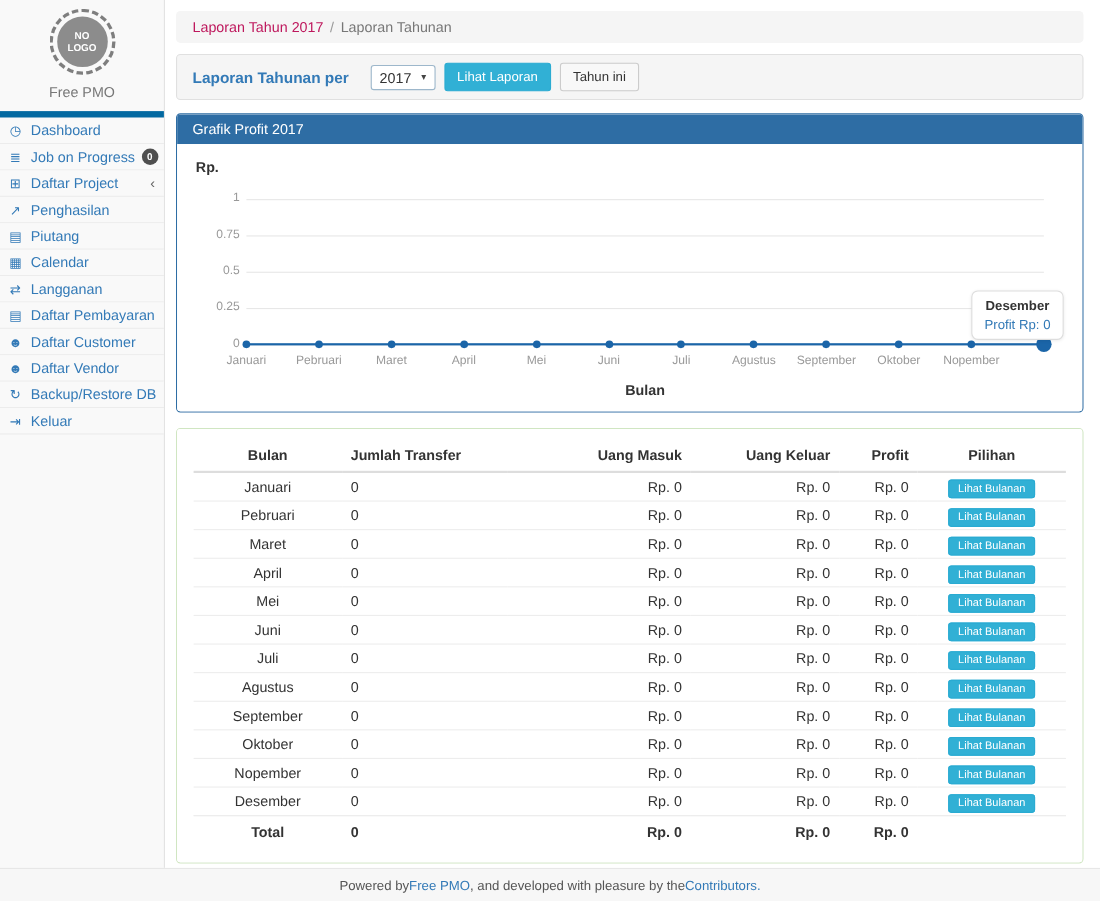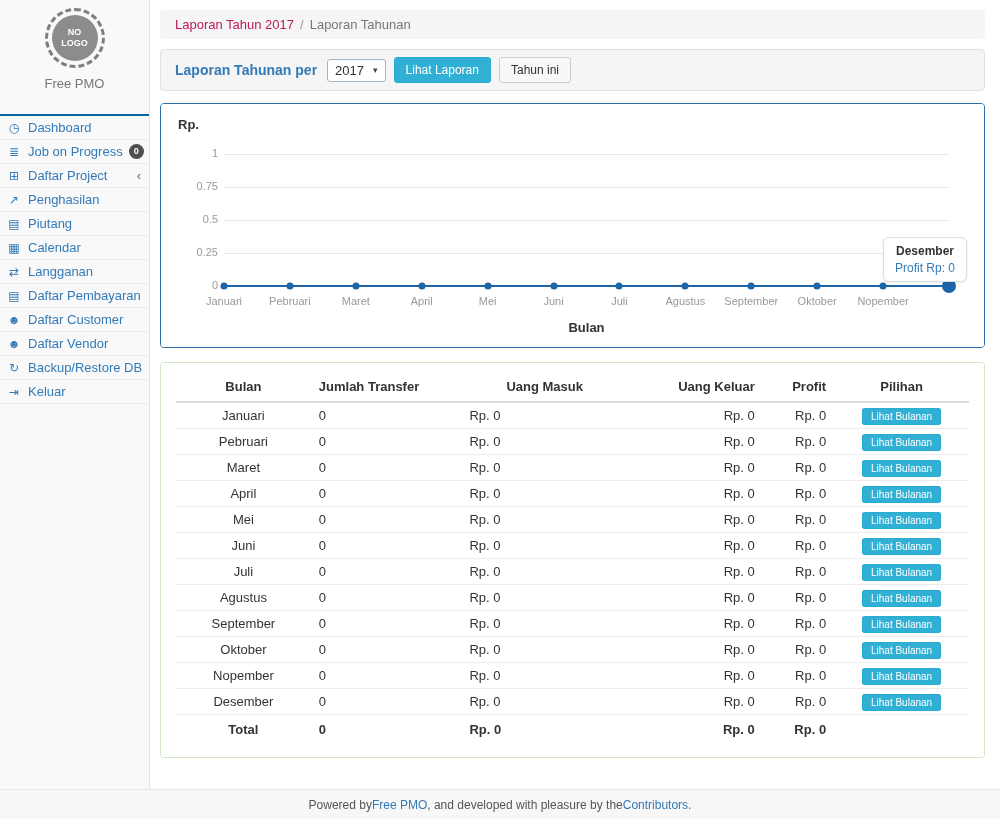--- a/index.html
+++ b/index.html
@@ -6,21 +6,21 @@
   html,body { width:1000px; height:819px; }
   body {
     font-family: "Liberation Sans", "DejaVu Sans", sans-serif;
     font-size: 13px; color:#333; background:#ffffff; position:relative; overflow:hidden;
   }
   a { text-decoration:none; }
 
   
   .sidebar { position:absolute; left:0; top:0; width:150px; height:789px;
              background:#f9f9f9; border-right:1px solid #e3e3e3; }
-  .logo-area { text-align:center; padding:8px 0 23px; border-bottom:2px solid #0369a1; }
+  .logo-area { text-align:center; padding:8px 0 10px; border-bottom:6px solid #0369a1; }
   .logo-gear { width:60px; height:60px; margin:0 auto; border:3px dashed #7e7e7e;
                border-radius:50%; background:#f9f9f9; display:flex; align-items:center; justify-content:center; }
   .logo-inner { width:46px; height:46px; border-radius:50%; background:#8c8c8c;
                 color:#fff; font-size:9px; font-weight:bold; line-height:1.2;
                 display:flex; align-items:center; justify-content:center; text-align:center;
                 white-space:pre-line; }
   .brand { margin-top:8px; color:#777; font-size:13px; }
   .menu { width:100%; }
   .menu-item { display:flex; align-items:center; gap:6px; padding:4px 8px 4px 6px;
                border-bottom:1px solid #ececec; color:#337ab7; font-size:13px;
@@ -39,21 +39,21 @@
 
   
   .main { position:absolute; left:150px; top:0; width:850px; }
   .breadcrumb { margin:10px 15px 0 10px; background:#f5f5f5; border-radius:4px;
                 padding:7px 15px; font-size:13px; color:#777; }
   .breadcrumb a { color:#be185d; }
   .bc-sep { margin:0 6px; color:#999; }
 
   .filter-panel { margin:10px 15px 0 10px; background:#f5f5f5; border:1px solid #e0e0e0;
                   border-radius:4px; padding:7px 14px; display:flex; align-items:center; gap:8px; }
-  .filter-label { font-weight:bold; color:#337ab7; font-size:14px; margin-right:2px; }
+  .filter-label { font-weight:bold; color:#337ab7; font-size:14px; margin-right:12px; }
   .fake-select { background:#fff; border:1px solid #9db7cb; border-radius:3px;
                  padding:3px 7px; font-size:13px; color:#333; display:flex; gap:9px;
                  align-items:center; cursor:pointer; }
   .fake-select .caret { font-size:9px; color:#444; }
   .btn { border-radius:3px; font-size:12px; padding:5px 11px; cursor:pointer;
          display:inline-block; line-height:1.2; }
   .btn-info { background:#31b0d5; border:1px solid #2aabd2; color:#fff; }
   .btn-default { background:#f8f8f8; border:1px solid #ccc; color:#333; }
 
   
@@ -80,21 +80,21 @@
 
   
   .detail-panel { margin:14px 15px 0 10px; border:1px solid #d0e6c2; border-radius:4px; overflow:hidden; }
   .detail-header { background:#d9efcf; color:#468847; padding:6px 14px; font-size:13px; }
   .detail-body { background:#fff; padding:8px 15px 15px; }
   table { width:100%; border-collapse:collapse; font-size:13px; }
   th { font-weight:bold; color:#333; padding:8px 8px 7px; border-bottom:2px solid #ddd; }
   td { padding:5px 8px; border-bottom:1px solid #ededed; color:#333; }
   .c-bulan   { width:17%; text-align:center; }
   .c-transfer{ width:19%; text-align:left; }
-  .c-masuk   { width:21%; }
+  .c-masuk   { width:21%; text-align:right; }
   .c-keluar  { width:17%; text-align:right; }
   .c-profit  { width:9%;  text-align:right; }
   .c-pilihan { width:17%; text-align:center; }
   .btn-xs { background:#31b0d5; border:1px solid #2aabd2; color:#fff; font-size:10px;
             padding:2px 8px; border-radius:3px; cursor:pointer; }
   .total-row td { font-weight:bold; border-bottom:none; padding-top:7px;margin-top:27px; }
 
   
   .footer { position:absolute; left:0; bottom:0; width:1000px; height:30px; background:#f7f7f7;
             border-top:1px solid #e7e7e7; display:flex; align-items:center; justify-content:center;
@@ -188,20 +188,21 @@
     <span class="filter-label">Laporan Tahunan per</span>
     <span class="fake-select">
       <span>2017</span>
       <span class="caret">▾</span>
     </span>
     <span class="btn btn-info">Lihat Laporan</span>
     <span class="btn btn-default">Tahun ini</span>
   </div>
 
   <div class="chart-panel">
+    <div class="chart-header">Grafik Profit 2017</div>
     <div class="chart-body">
       <div class="chart-area" id="chart-area">
         <div class="y-axis-title">Rp.</div>
         <div class="x-axis-title">Bulan</div>
         <div class="chart-tooltip">
           <div class="tt-title">Desember</div>
           <div class="tt-value">Profit Rp: 0</div>
         </div>
       <div class="ytick" style="top: 28px;">1</div>
           <div class="gridline" style="top: 35px;"></div>

